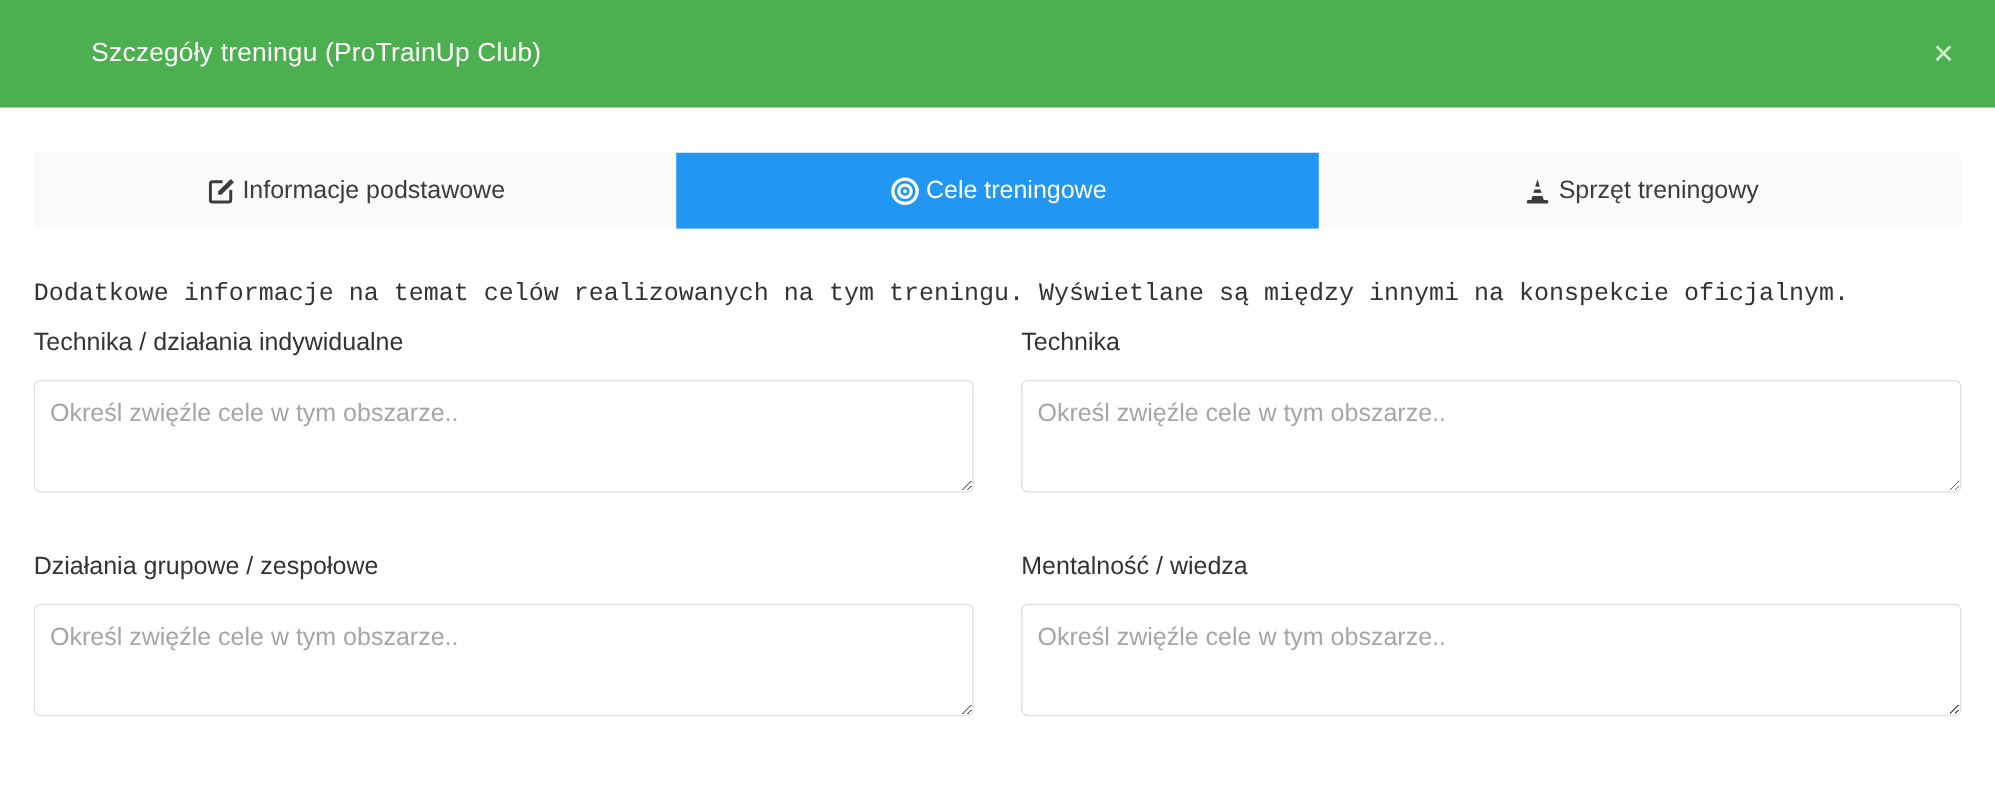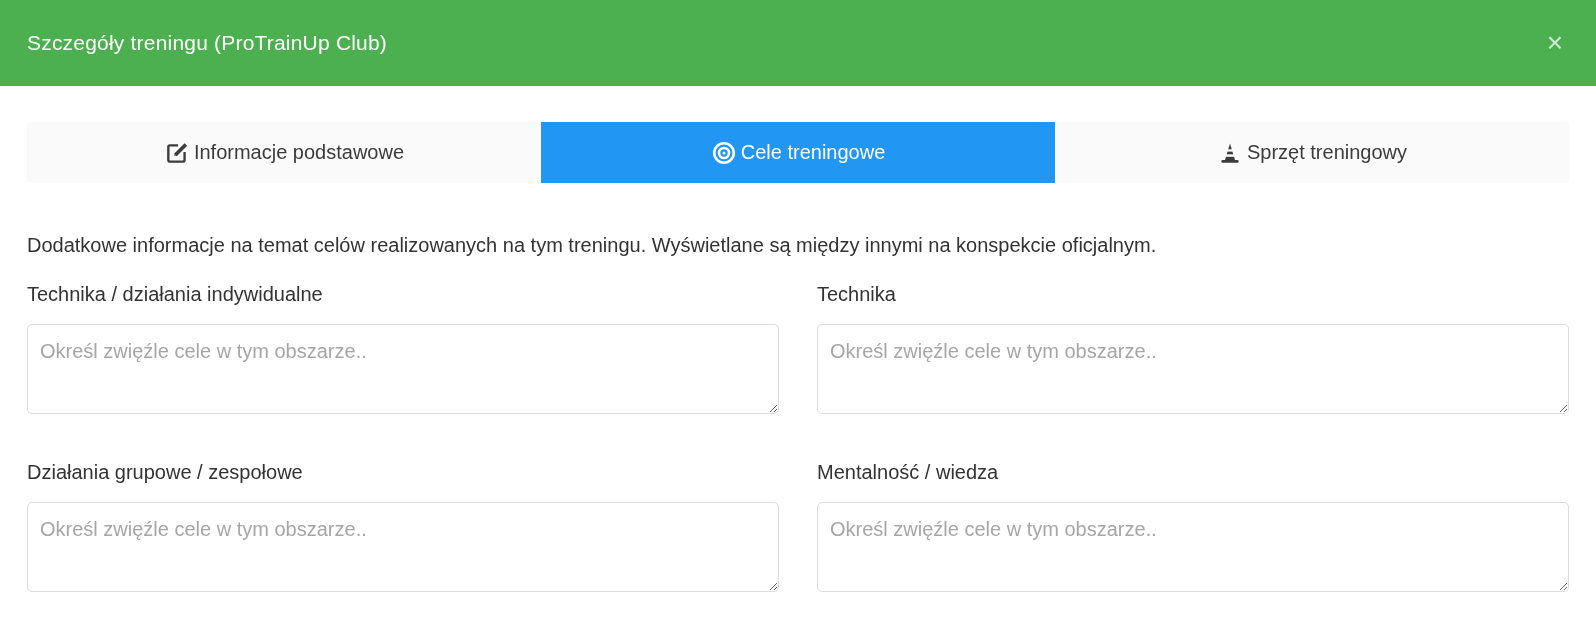--- a/index.html
+++ b/index.html
@@ -25,20 +25,21 @@
     background: var(--header-bg);
     display: flex;
     align-items: center;
     padding: 0 27px;
   }
   .modal-title {
     color: #ffffff;
     font-size: 21px;
     font-weight: 400;
     letter-spacing: 0.2px;
+    margin-left: 46px;
   }
   .close-btn {
     margin-left: auto;
     background: none;
     border: none;
     color: rgba(255,255,255,0.75);
     font-size: 28px;
     font-weight: 300;
     line-height: 1;
     cursor: pointer;
@@ -70,29 +71,30 @@
   .tab .tab-icon { display: inline-flex; }
   .tab .tab-icon svg { width: 26px; height: 26px; }
   .tab.active {
     background: var(--active-tab-bg);
     color: #ffffff;
   }
 
   
   .tab-panel { padding: 0 27px; }
   .panel-description {
-    margin-top: 50px;
+    margin-top: 40px;
     font-size: 20px;
     line-height: 1.25;
     color: var(--text-main);
+    font-family: Liberation Mono, monospace;
   }
 
   
   .fields-grid {
-    margin-top: 25px;
+    margin-top: 15px;
     display: grid;
     grid-template-columns: 1fr 1fr;
     column-gap: 38px;
     row-gap: 43px;
   }
   .field-label {
     display: block;
     font-size: 20px;
     color: var(--text-main);
     margin-bottom: 18px;

